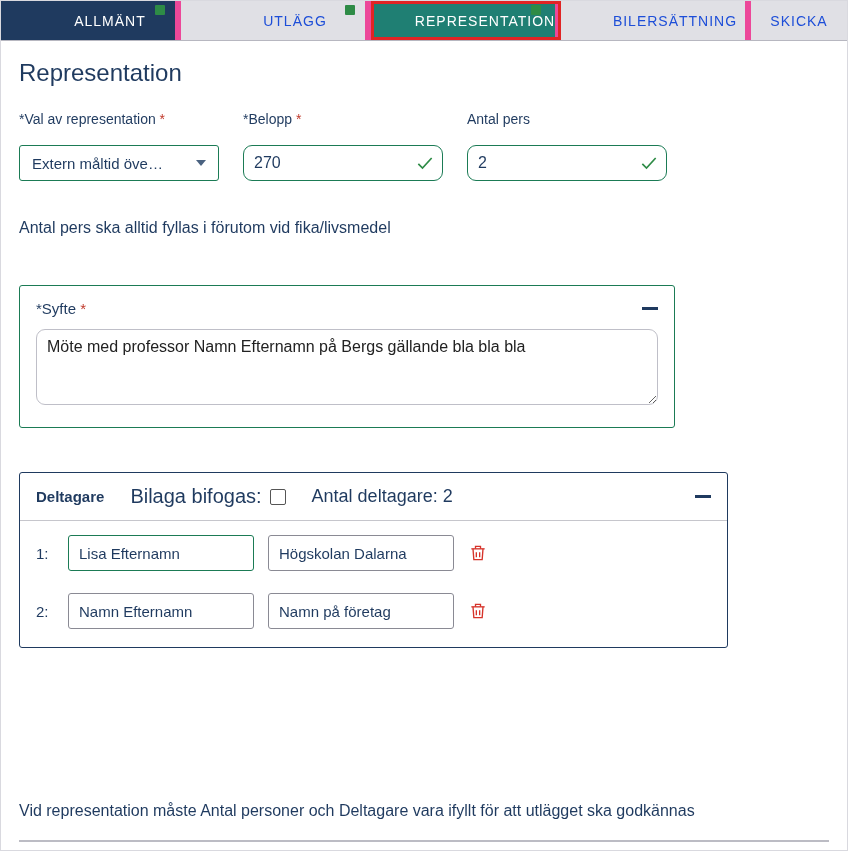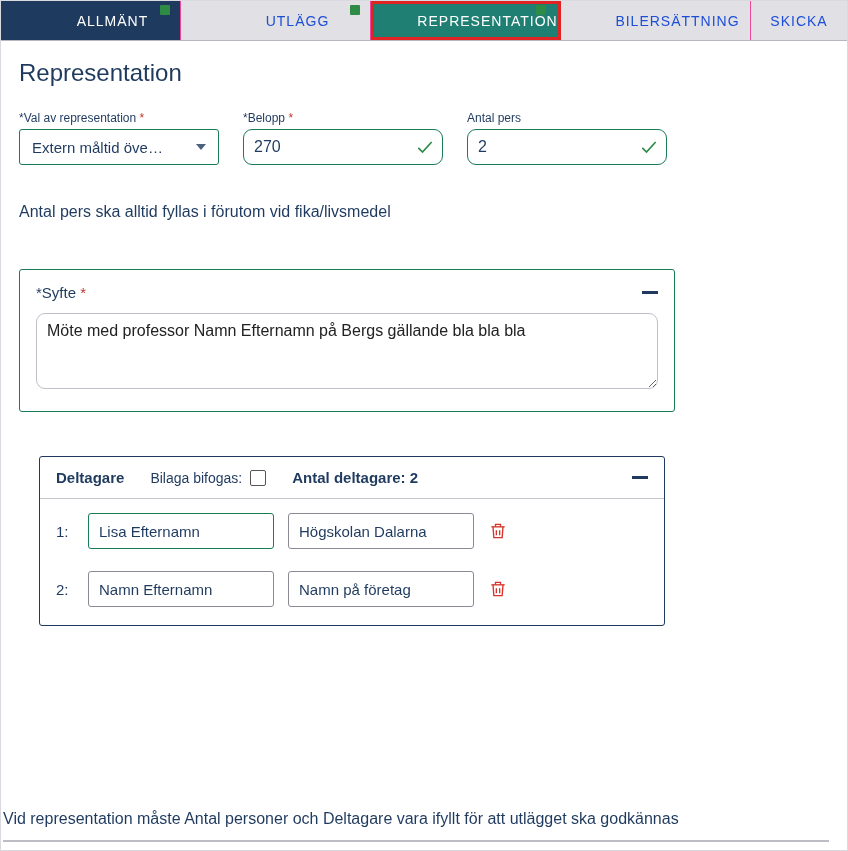--- a/index.html
+++ b/index.html
@@ -2,72 +2,72 @@
 <html><head>
 <meta charset="utf-8">
 <style>
   * { box-sizing: border-box; margin: 0; padding: 0; }
   html, body { width: 848px; height: 851px; font-family: Arial, Helvetica, sans-serif; background: #fff; color: #1f3a5f; }
   .frame { border: 1px solid #d9d9df; width: 848px; height: 851px; overflow: hidden; position: relative; }
 
   
   .tabs { display: flex; height: 40px; background: #e0e0e5; border-bottom: 1px solid #b7b7c0; }
   .tab { position: relative; display: flex; align-items: center; justify-content: center; font-size: 14px; letter-spacing: 1px; text-transform: uppercase; cursor: pointer; color: #1d4ed8; }
-  .tab-sep { border-right: 1px solid #ec4899; padding-left: 44px; }
+  .tab-sep { border-right: 6px solid #ec4899; padding-left: 44px; }
   .tab-allmant { width: 180px; background: #1f3a5f; color: #fff; }
   .tab-utlagg { width: 190px; }
   .tab-representation { width: 190px; background: #1f7f73; color: #fff; outline: 3px solid #e02424; outline-offset: -3px; }
   .tab-bilers { width: 190px; }
   .tab-skicka { flex: 1; }
 
   .badge { position: absolute; top: 4px; right: 10px; width: 10px; height: 10px; background: #2e8b46; border-radius: 1px; }
   .badge.inside-highlight { right: 14px; }
 
   
   .page { padding: 18px 18px 0 18px; }
   h1.page-title { font-weight: 500; font-size: 24px; margin-bottom: 24px; }
 
   .row1 { display: flex; gap: 24px; margin-bottom: 38px; }
   .field { display: flex; flex-direction: column; }
-  .field-label { font-size: 12px; margin-bottom: 4px; }
+  .field-label { font-size: 14px; margin-bottom: 18px; }
   .req { color: #c0392b; }
 
   .select-box { width: 200px; height: 36px; border: 1.5px solid #1b7b55; border-radius: 3px; display: flex; align-items: center; justify-content: space-between; padding: 0 12px; font-size: 15px; color: #1f3a5f; cursor: pointer; }
   .chevron { width: 0; height: 0; border-left: 5px solid transparent; border-right: 5px solid transparent; border-top: 6px solid #4a6280; }
 
   .text-input { width: 200px; height: 36px; border: 1.5px solid #1b7b55; border-radius: 9px; padding: 0 36px 0 10px; font-size: 16px; color: #1f3a5f; background: #fff; }
   .input-wrap { position: relative; }
   .check-icon { position: absolute; right: 8px; top: 8px; }
 
   .note { font-size: 16px; margin-bottom: 48px; }
 
   
   .panel { border: 1.5px solid #1b7b55; border-radius: 3px; width: 656px; padding: 14px 16px 18px 16px; margin-bottom: 44px; }
   .panel-head { display: flex; justify-content: space-between; align-items: center; margin-bottom: 12px; }
   .panel-label { font-size: 15px; }
   .minus { width: 16px; height: 2.5px; background: #1f3a5f; cursor: pointer; }
   .syfte-textarea { width: 100%; height: 76px; border: 1px solid #bfbfc8; border-radius: 9px; padding: 8px 10px; font-size: 16px; resize: both; font-family: inherit; color: #222; }
 
   
-  .panel.deltagare { border: 1.5px solid #1f3a5f; width: 626px; padding: 0; margin-left: 20px; }
+  .panel.deltagare { border: 1.5px solid #1f3a5f; width: 709px; padding: 0; }
   .deltagare-head { display: flex; align-items: center; gap: 26px; padding: 12px 16px; border-bottom: 1px solid #c6c6cc; }
   .deltagare-title { font-size: 15px; font-weight: 600; }
-  .bilaga-group { display: flex; align-items: center; gap: 8px; font-size: 14px; }
+  .bilaga-group { display: flex; align-items: center; gap: 8px; font-size: 20px; }
   .checkbox { width: 16px; height: 16px; border: 1.5px solid #555; border-radius: 2px; background: #fff; cursor: pointer; }
-  .antal-deltagare { font-size: 15px; font-weight: bold; }
+  .antal-deltagare { font-size: 18px; }
   .spacer { flex: 1; }
 
   .deltagare-body { padding: 14px 16px 18px 16px; display: flex; flex-direction: column; gap: 22px; }
   .participant-row { display: flex; align-items: center; gap: 14px; }
   .row-index { font-size: 15px; width: 18px; }
   .p-input { width: 186px; height: 36px; border: 1.5px solid #1b7b55; border-radius: 3px; padding: 8px 10px; font-size: 15px; color: #1f3a5f; background: #fff; }
   .p-input.plain { border: 1px solid #8a8a94; }
   .trash { cursor: pointer; }
 
-  .footer-note { position: absolute; bottom: 8px; left: 2px; right: 18px; font-size: 16px; color: #1f3a5f; border-bottom: 2px solid #bcbcc4; padding-bottom: 12px; }
+  .footer-note { position: absolute; bottom: 8px; left: 18px; right: 18px; font-size: 16px; color: #1f3a5f; border-bottom: 2px solid #bcbcc4; padding-bottom: 20px; }
 </style>
 </head>
 <body>
 
 <div class="frame">
 
   <div class="tabs">
     <div class="tab tab-allmant tab-sep">
       <span>Allmänt</span>
       <span class="badge"></span>

